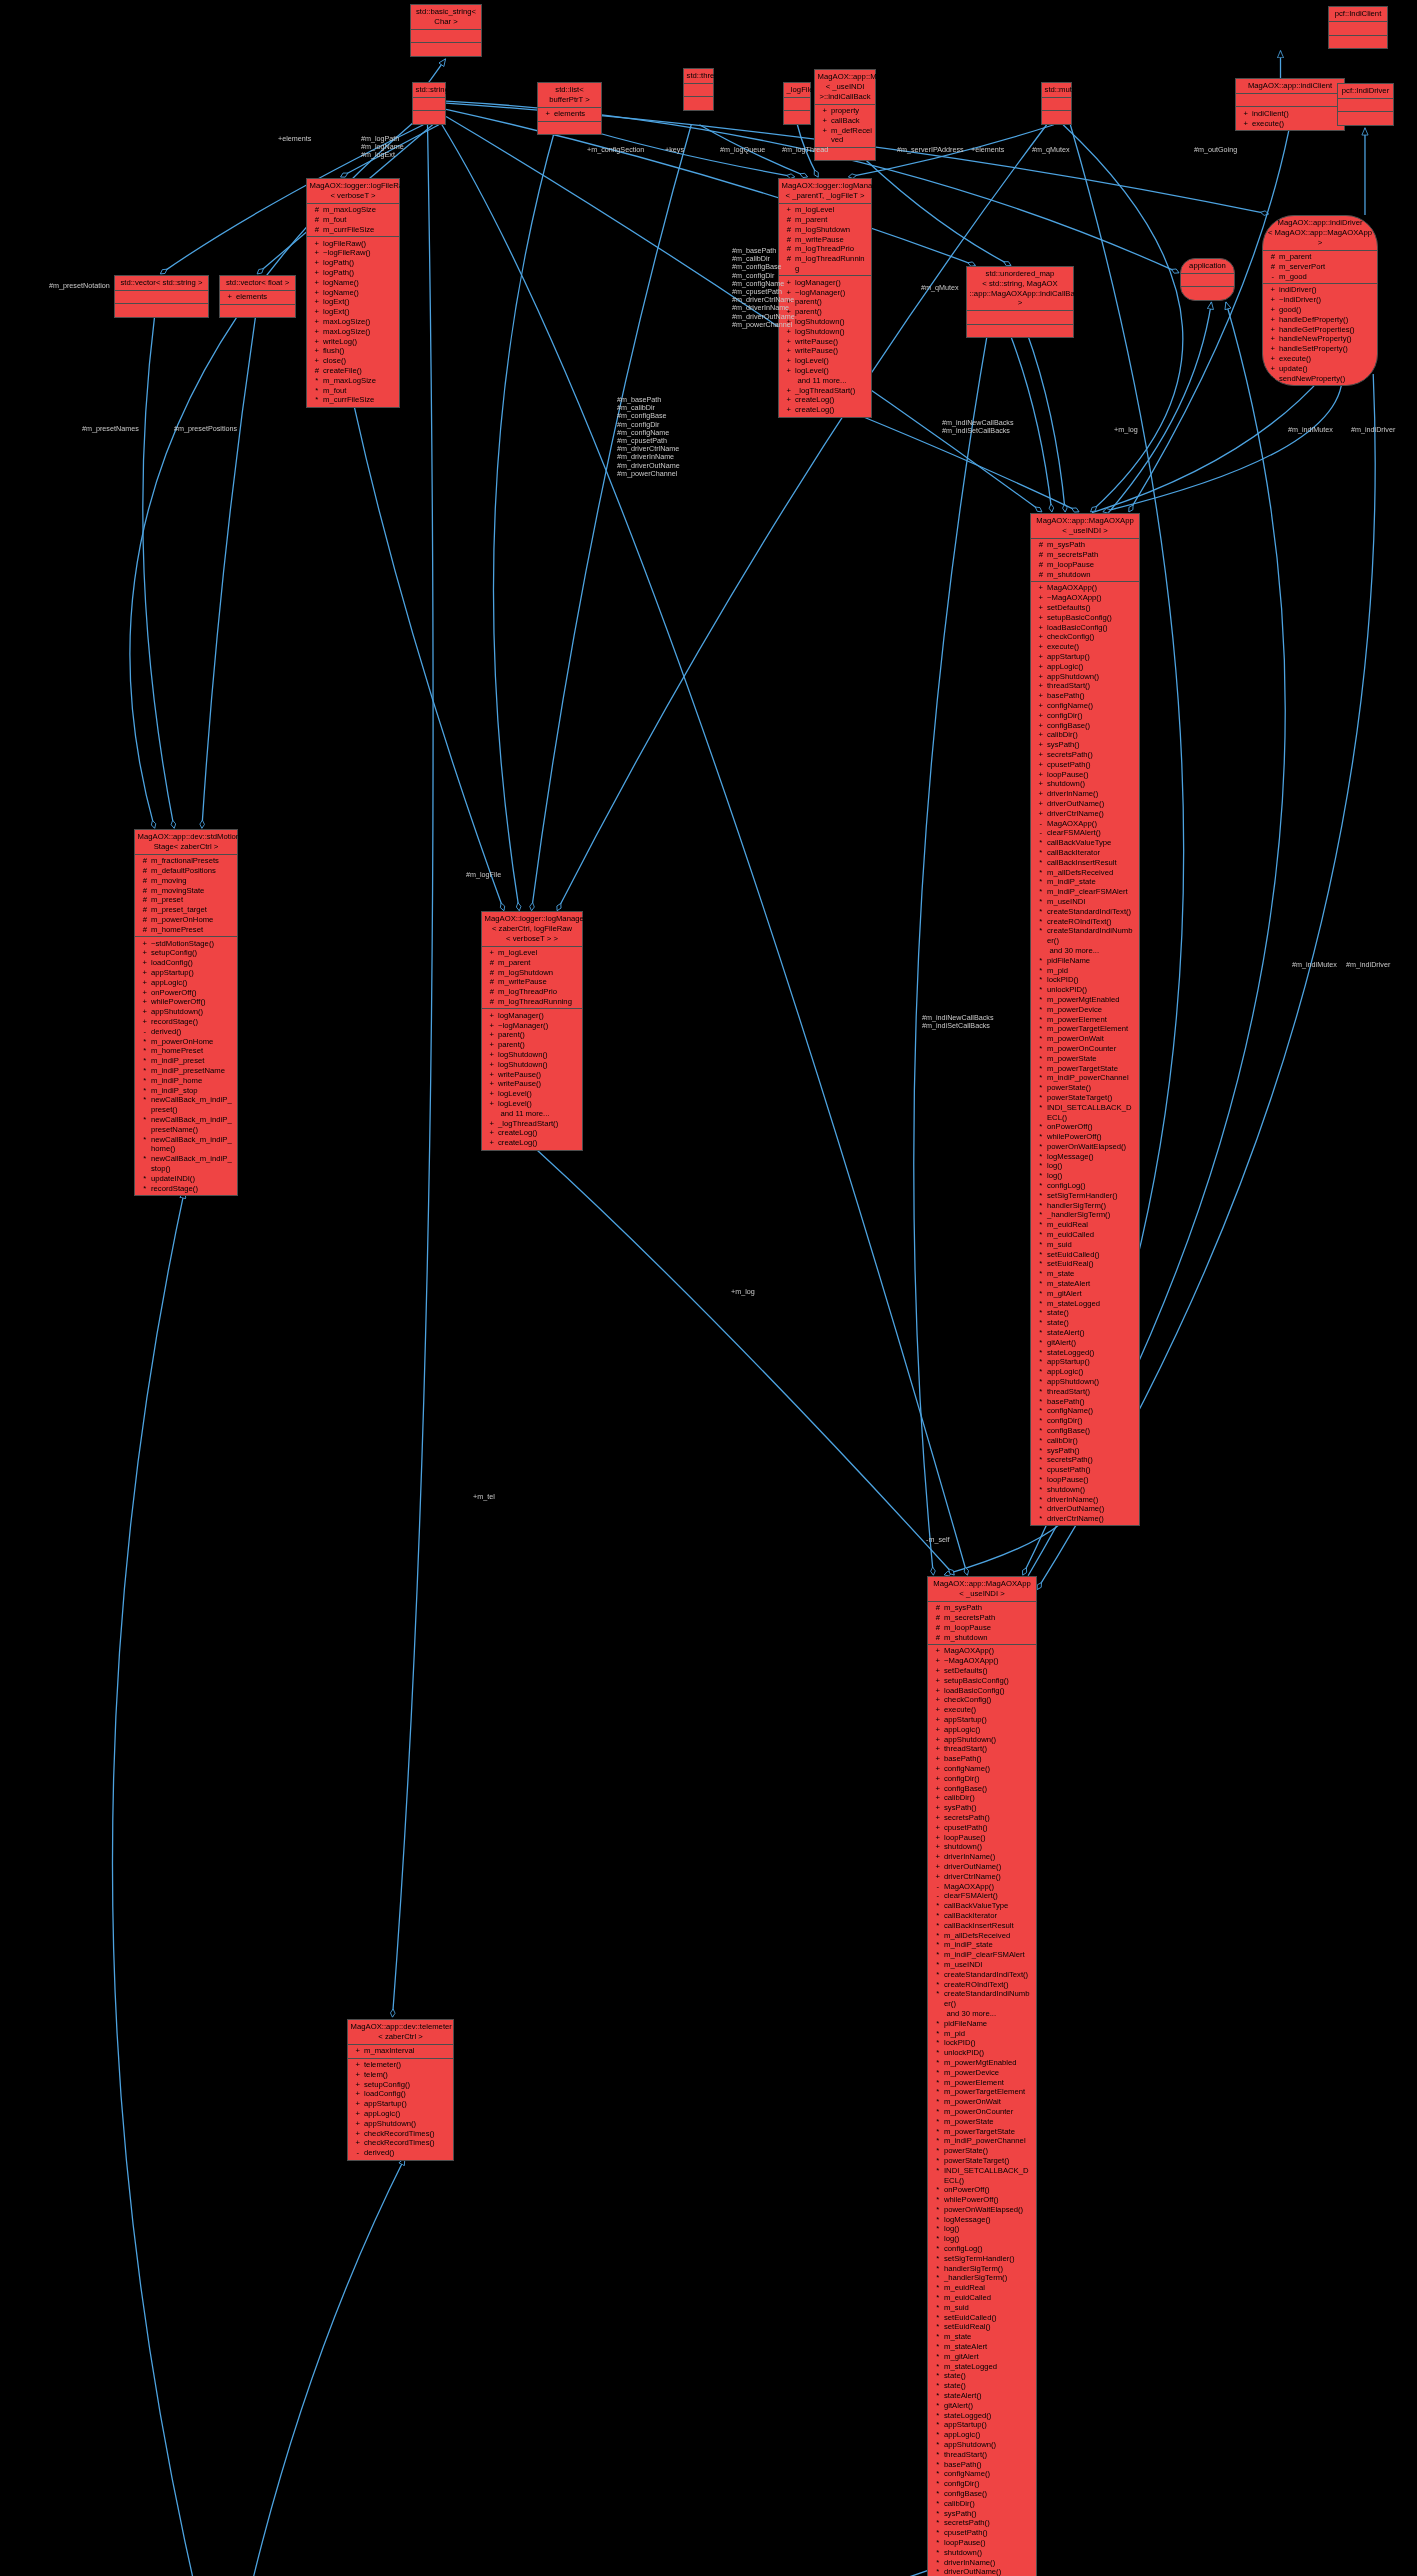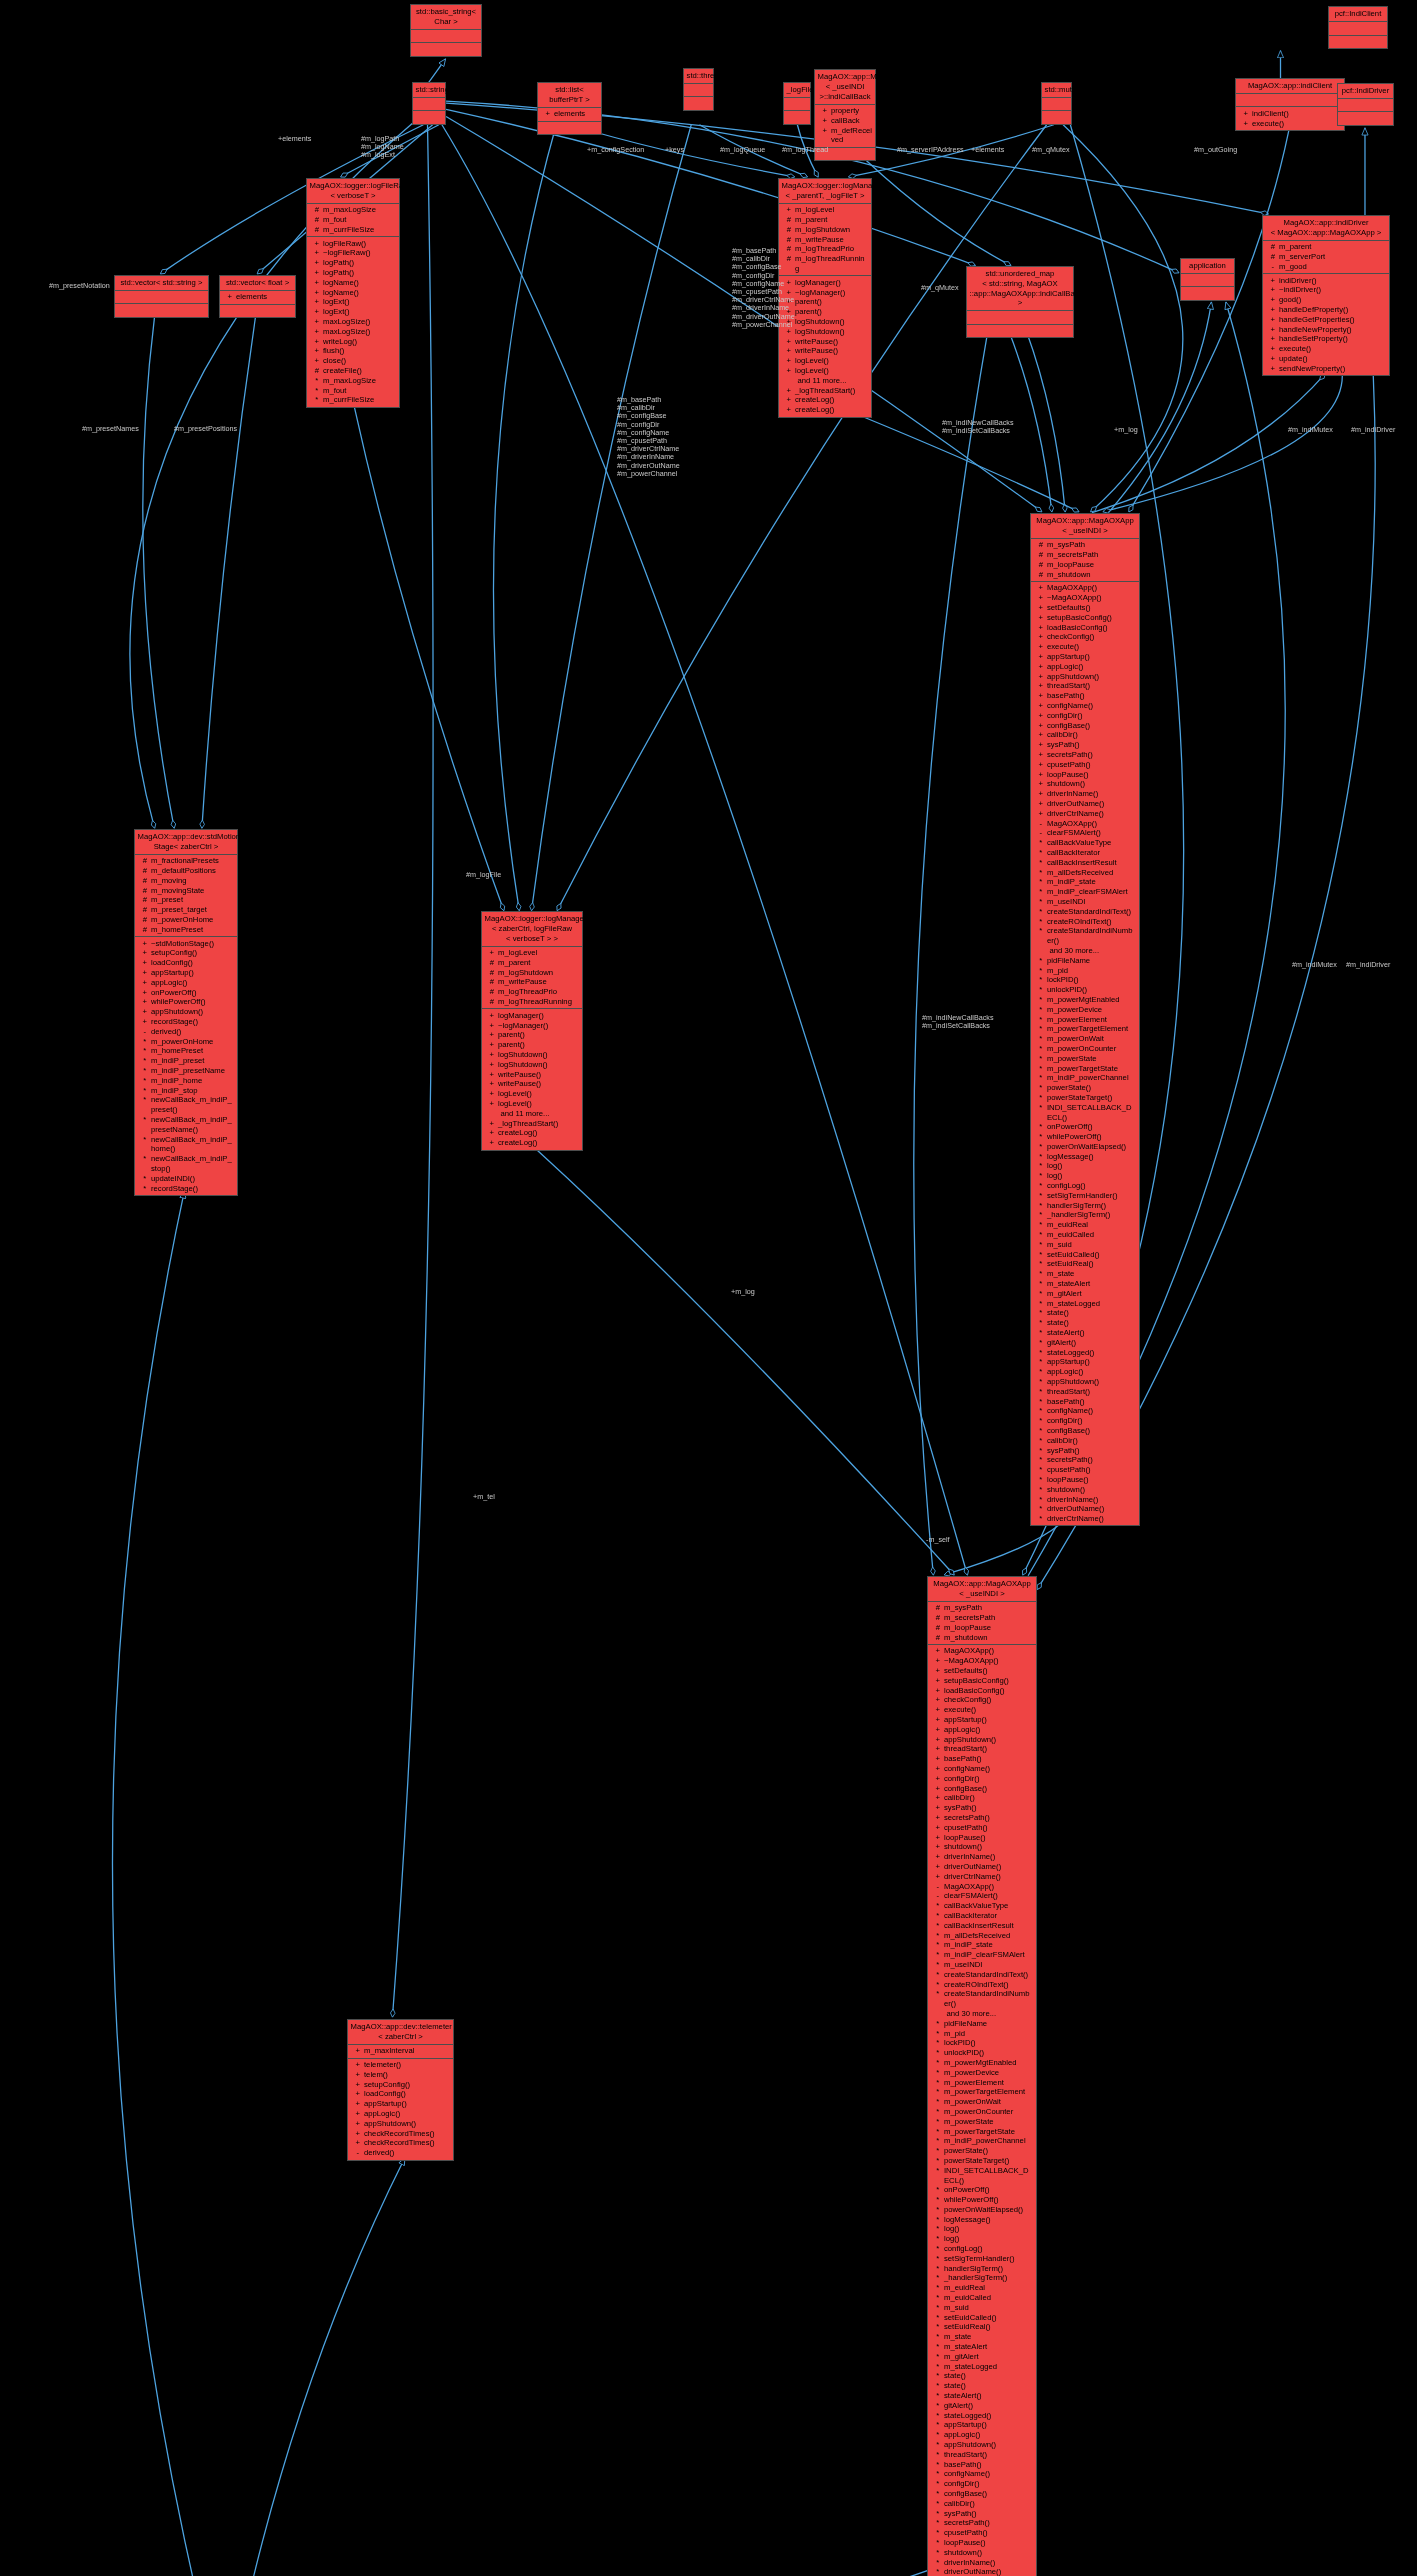--- a/index.html
+++ b/index.html
@@ -327,26 +327,26 @@
         </div>
       </div>
     </div>
     <div class="node" style="left: 966px; top: 266px; width: 108px;">
       <div class="title">std::unordered_map
 &lt; std::string, MagAOX
 ::app::MagAOXApp::indiCallBack &gt;</div>
       <div class="sec"></div>
       <div class="sec"></div>
     </div>
-    <div class="node" style="left: 1180px; top: 258px; width: 55px;">
+    <div class="node" style="left: 1180px; top: 258px; width: 55px; border-radius: 15px;">
       <div class="title">application</div>
       <div class="sec"></div>
       <div class="sec"></div>
     </div>
-    <div class="node" style="left: 1262px; top: 215px; width: 128px;">
+    <div class="node" style="left: 1262px; top: 215px; width: 116px; border-radius: 32px;">
       <div class="title">MagAOX::app::indiDriver
 &lt; MagAOX::app::MagAOXApp &gt;</div>
       <div class="sec">
         <div class="row">
           <span class="v">#</span>
           <span class="t">m_parent</span>
         </div>
         <div class="row">
           <span class="v">#</span>
           <span class="t">m_serverPort</span>

